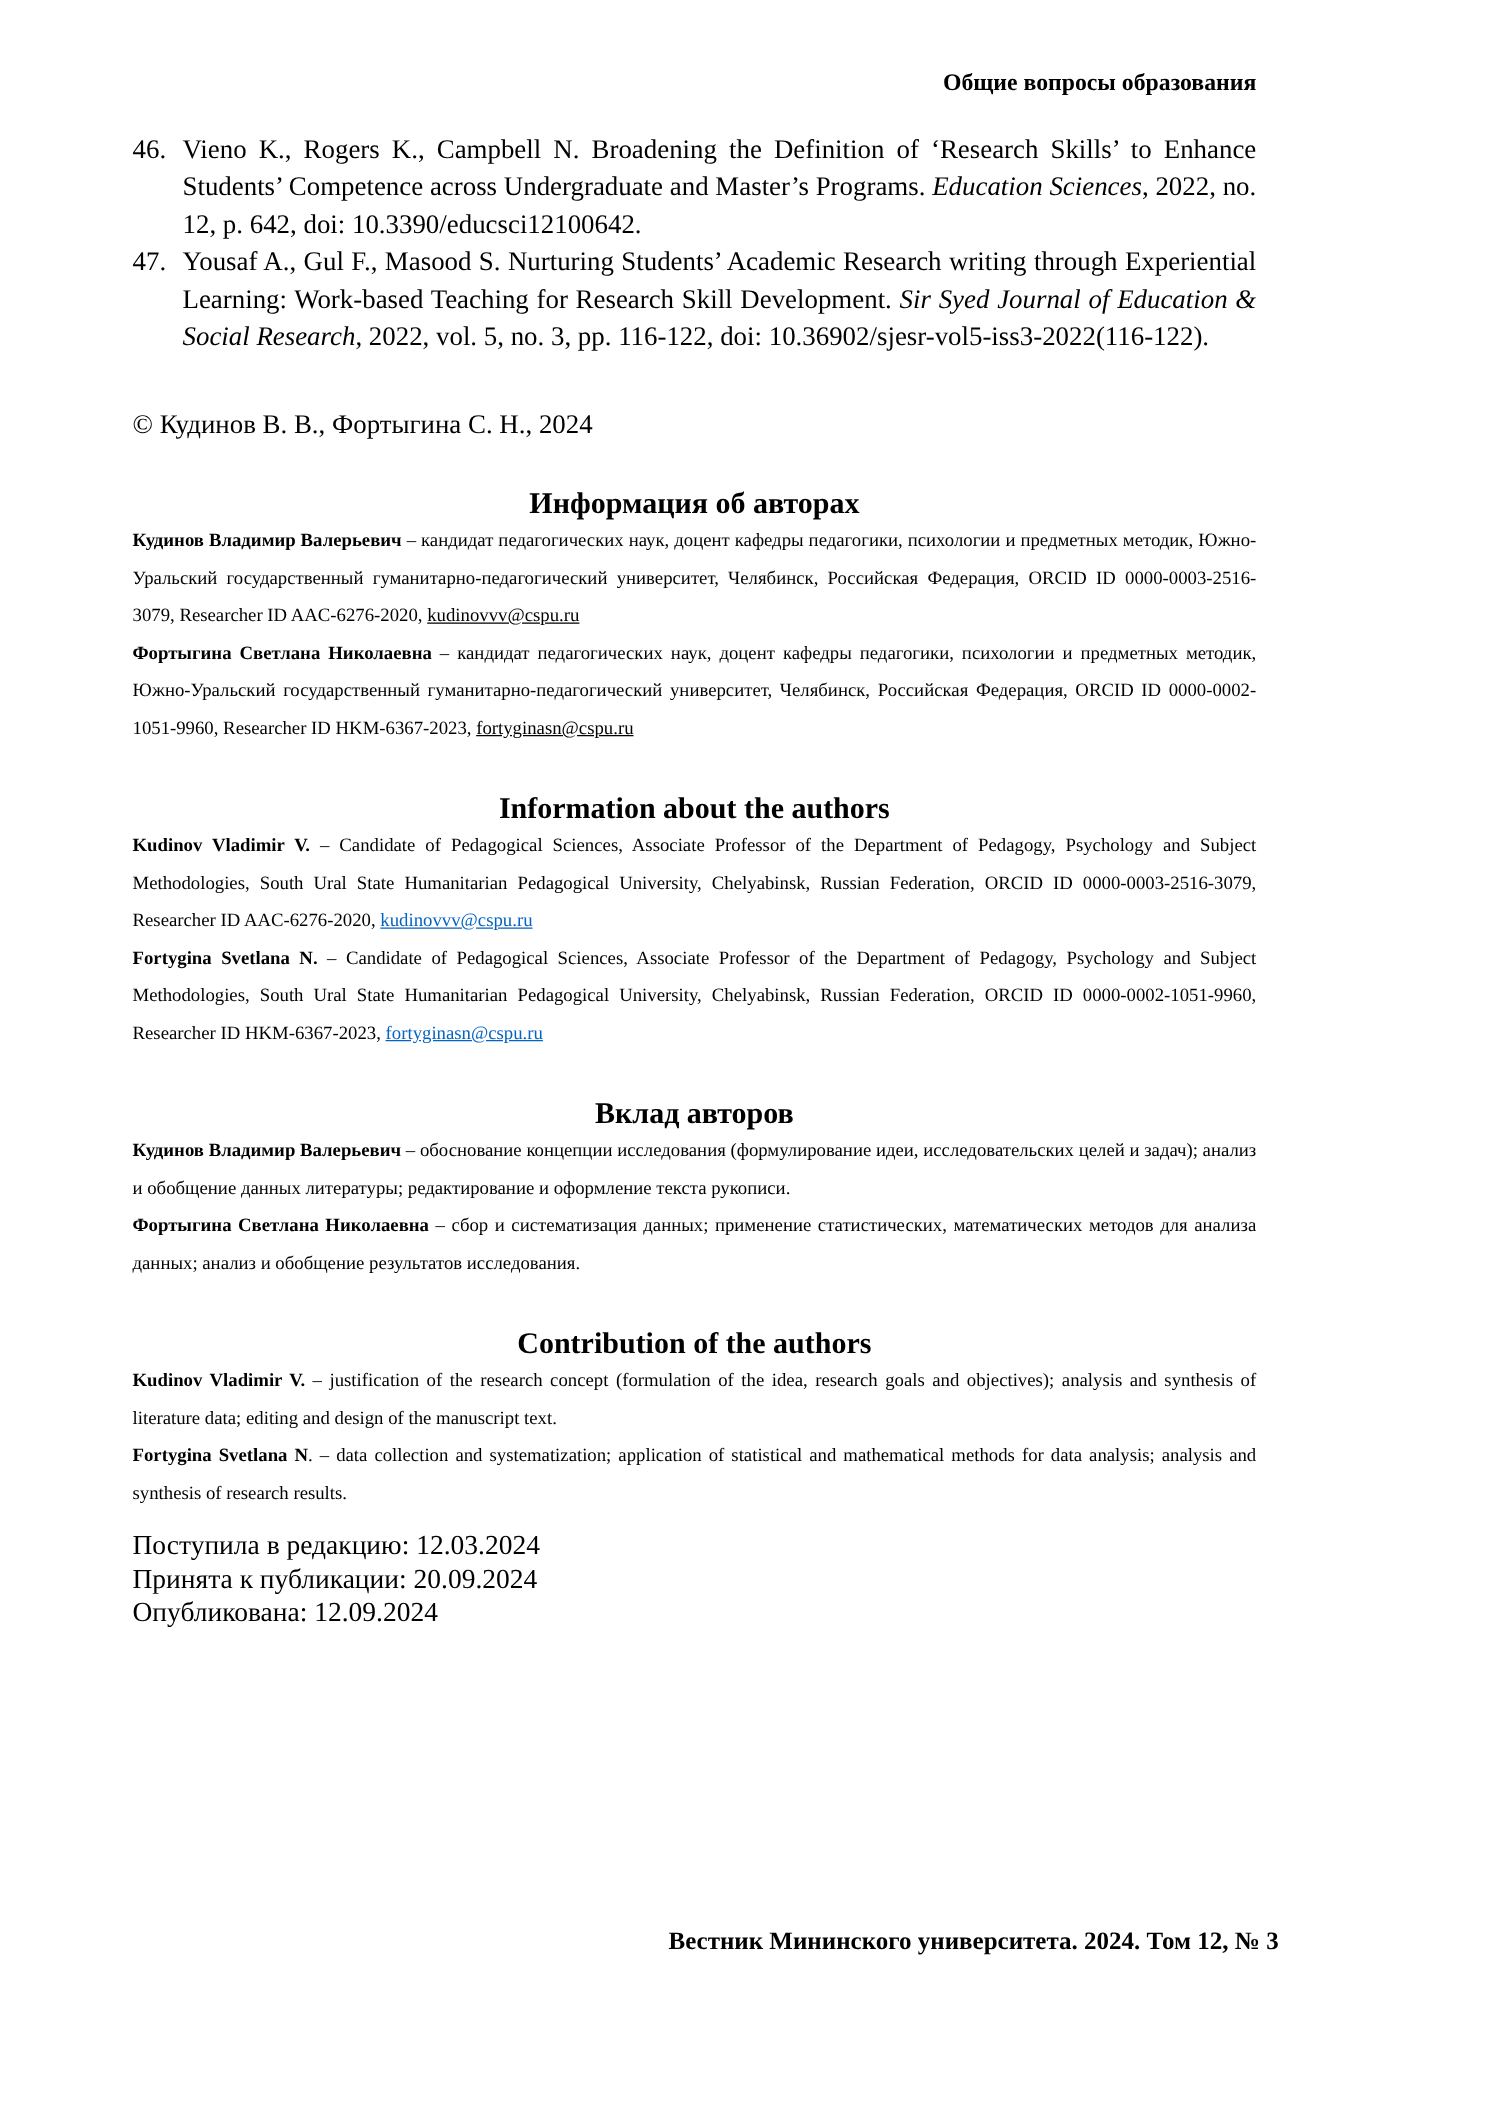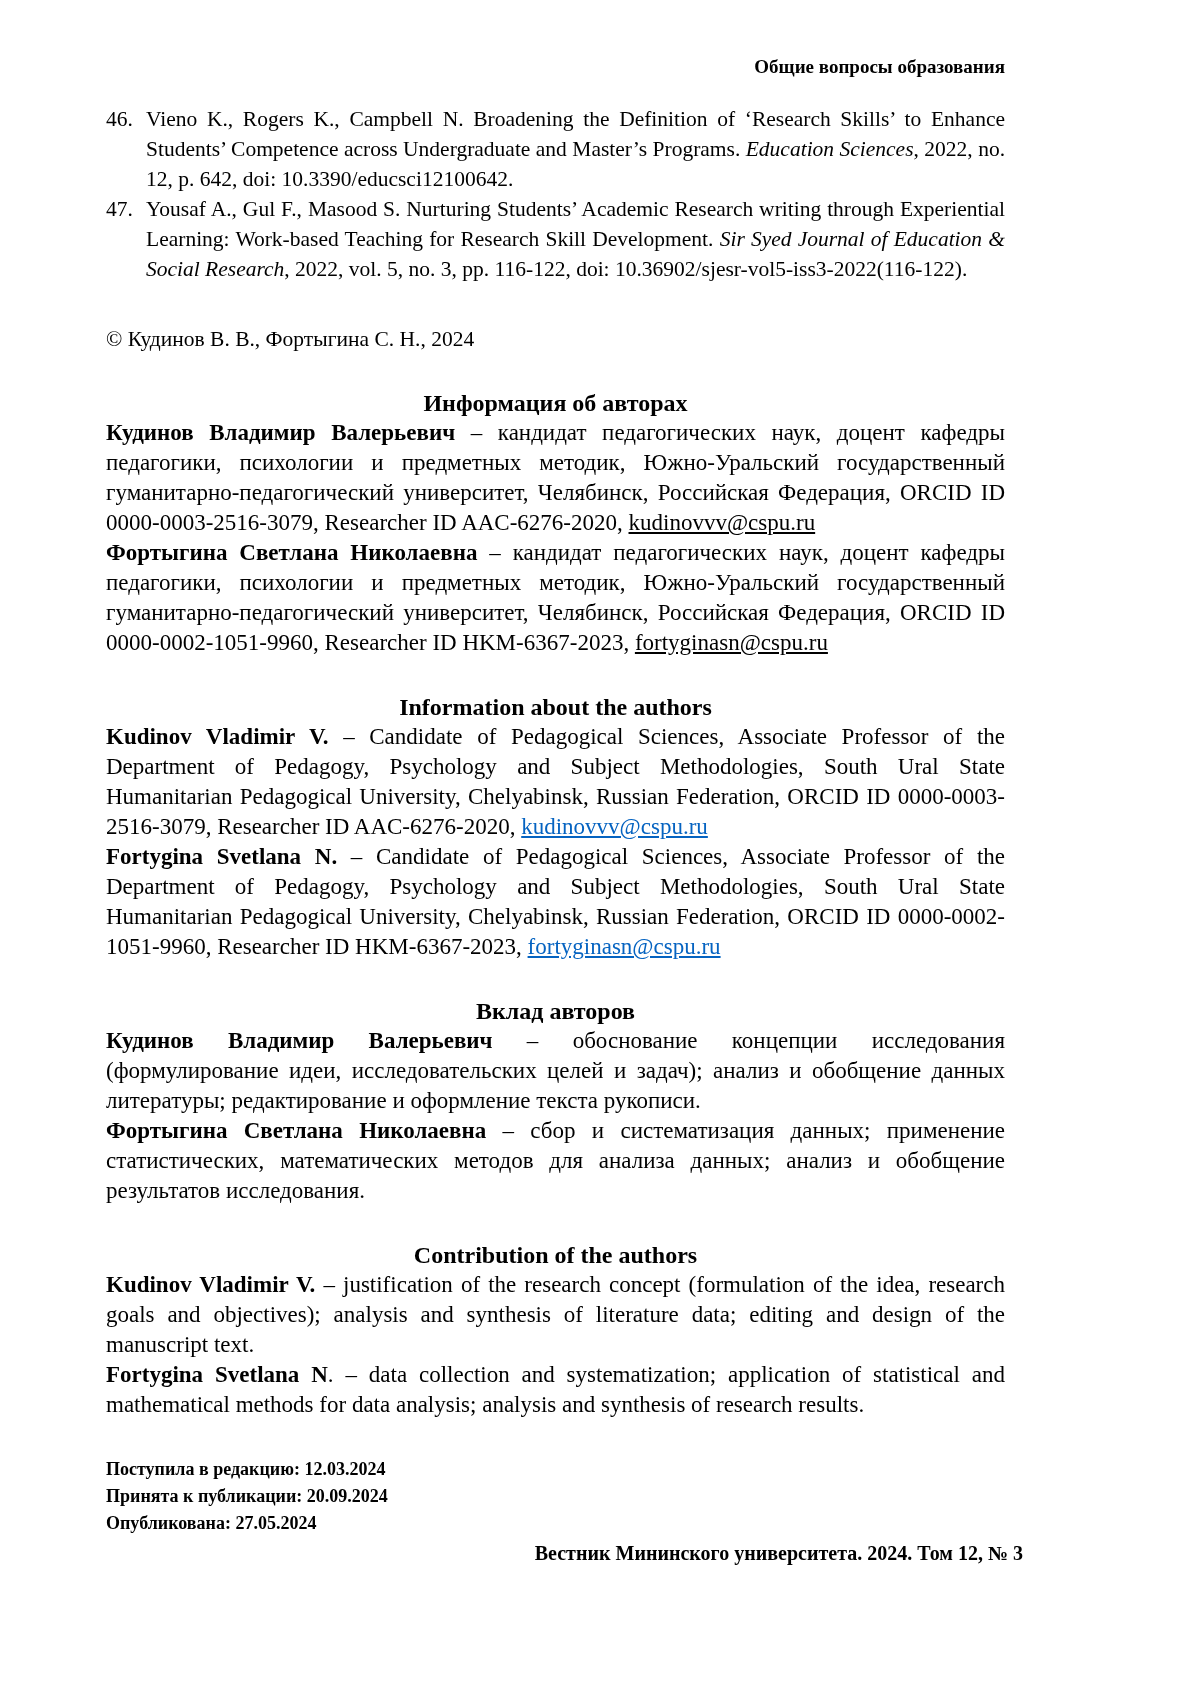--- a/index.html
+++ b/index.html
@@ -36,30 +36,30 @@
     line-height: 30px;
   }
   .section-heading {
     margin-top: 34px;
     font-size: 24px;
     line-height: 30px;
     font-weight: bold;
     text-align: center;
   }
   .para {
-    font-size: 23px;
+    font-size: 15px;
     line-height: 30px;
     text-align: justify;
   }
   .seg-bold { font-weight: bold; }
   .seg-italic { font-style: italic; }
   .seg-plain { }
   a.seg-link { color: #0563C1; text-decoration: underline; }
   a.seg-link-dark { color: #000000; text-decoration: underline; }
-  .dates { margin-top: 36px; font-size: 18px; line-height: 27px; font-weight: bold; }
+  .dates { margin-top: 12px; font-size: 22px; line-height: 27px; }
   .page-footer {
     position: absolute;
     right: 177px;
     bottom: 132px;
     font-size: 20px;
     font-weight: bold;
     text-align: right;
   }
 </style>
 </head>
@@ -93,18 +93,18 @@
       <div class="para"><span class="seg-bold">Кудинов Владимир Валерьевич</span><span class="seg-plain"> – обоснование концепции исследования (формулирование идеи, исследовательских целей и задач); анализ и обобщение данных литературы; редактирование и оформление текста рукописи.</span></div>
       <div class="para"><span class="seg-bold">Фортыгина Светлана Николаевна</span><span class="seg-plain"> – сбор и систематизация данных; применение статистических, математических методов для анализа данных; анализ и обобщение результатов исследования.</span></div>
       <div class="section-heading">Contribution of the authors</div>
       <div class="para"><span class="seg-bold">Kudinov Vladimir V.</span><span class="seg-plain"> – justification of the research concept (formulation of the idea, research goals and objectives); analysis and synthesis of literature data; editing and design of the manuscript text.</span></div>
       <div class="para"><span class="seg-bold">Fortygina Svetlana N</span><span class="seg-plain">. – data collection and systematization; application of statistical and mathematical methods for data analysis; analysis and synthesis of research results.</span></div>
     </div>
 
   <div class="dates">
       <div class="date-line">Поступила в редакцию: 12.03.2024</div>
       <div class="date-line">Принята к публикации: 20.09.2024</div>
-      <div class="date-line">Опубликована: 27.05.2024</div>
+      <div class="date-line">Опубликована: 12.09.2024</div>
     </div>
 
   <div class="page-footer">Вестник Мининского университета. 2024. Том 12, № 3</div>
 
 </div>
 
 </body></html>

